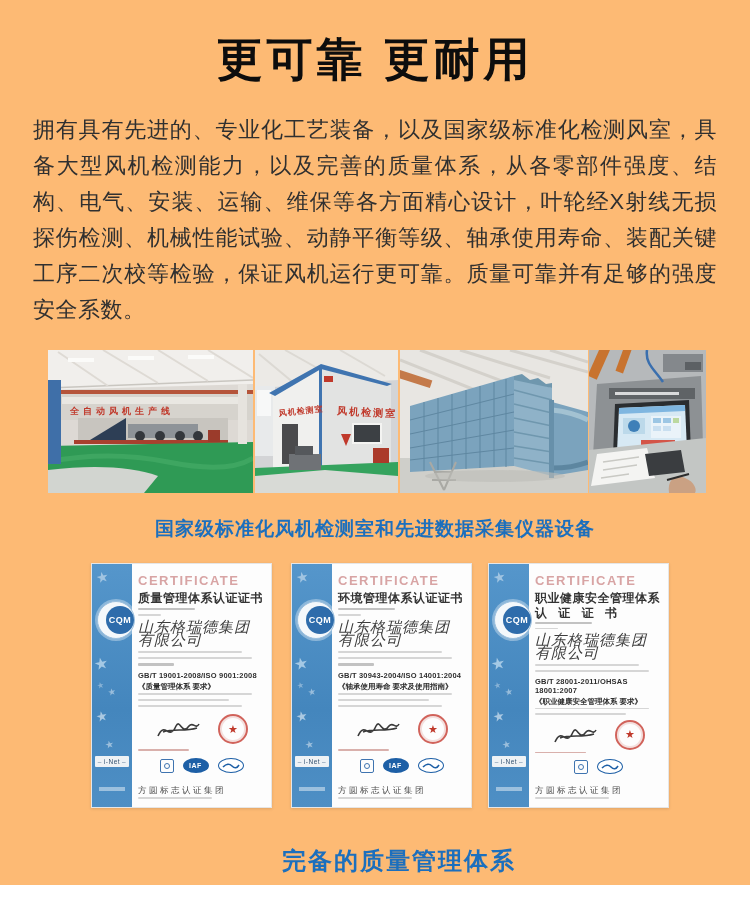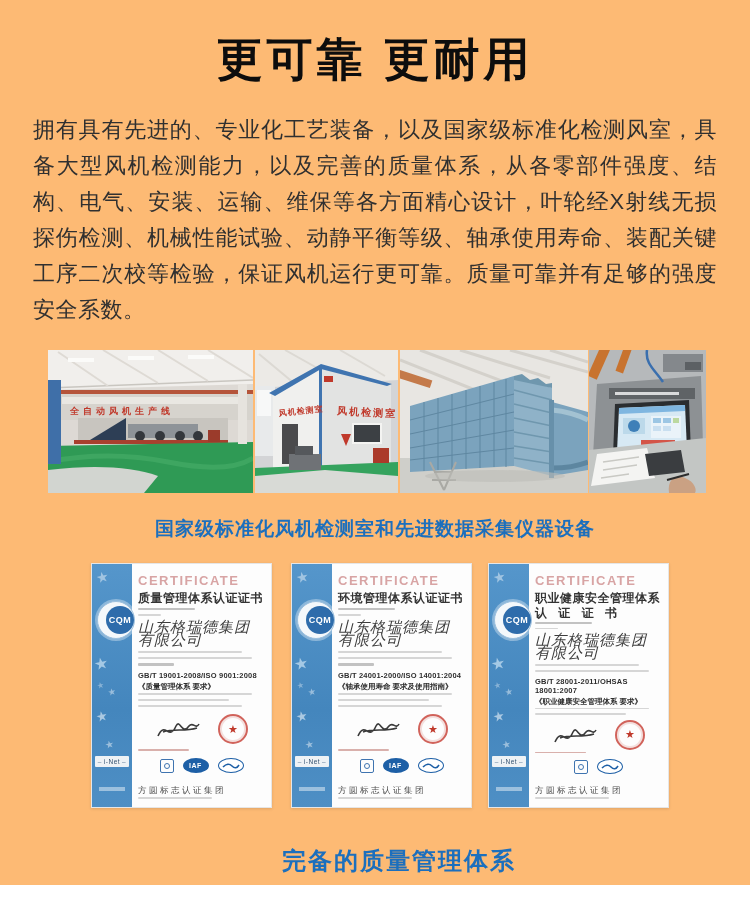--- a/index.html
+++ b/index.html
@@ -279,21 +279,21 @@
     <div class="cert-body">
       <div class="cert-head">CERTIFICATE</div>
       <div class="cert-title">环境管理体系认证证书</div>
 
       <div class="tbar w45"></div>
       <div class="tbar lite w18"></div>
       <div class="cert-company">山东格瑞德集团有限公司</div>
       <div class="tbar lite w82"></div>
       <div class="tbar lite w90"></div>
       <div class="tbar w28"></div>
-      <div class="cert-std">GB/T 24001-2000/ISO 14001:2004</div>
+      <div class="cert-std">GB/T 30943-2004/ISO 14001:2004</div>
       <div class="cert-scope">《轴承使用寿命 要求及使用指南》</div>
       <div class="tbar lite w90"></div>
       <div class="tbar lite w72"></div>
       <div class="tbar lite w82"></div>
       <div class="sig-row">
         <span class="signature">
           <svg width="46" height="26" viewBox="0 0 46 26">
               <path d="M3,20 C10,4 14,26 21,10 C25,2 27,20 34,10 C38,5 41,14 44,8 M8,16 C18,12 30,16 42,12" stroke="#3a3a3a" stroke-width="1.6" fill="none"></path>
             </svg>
         </span>

